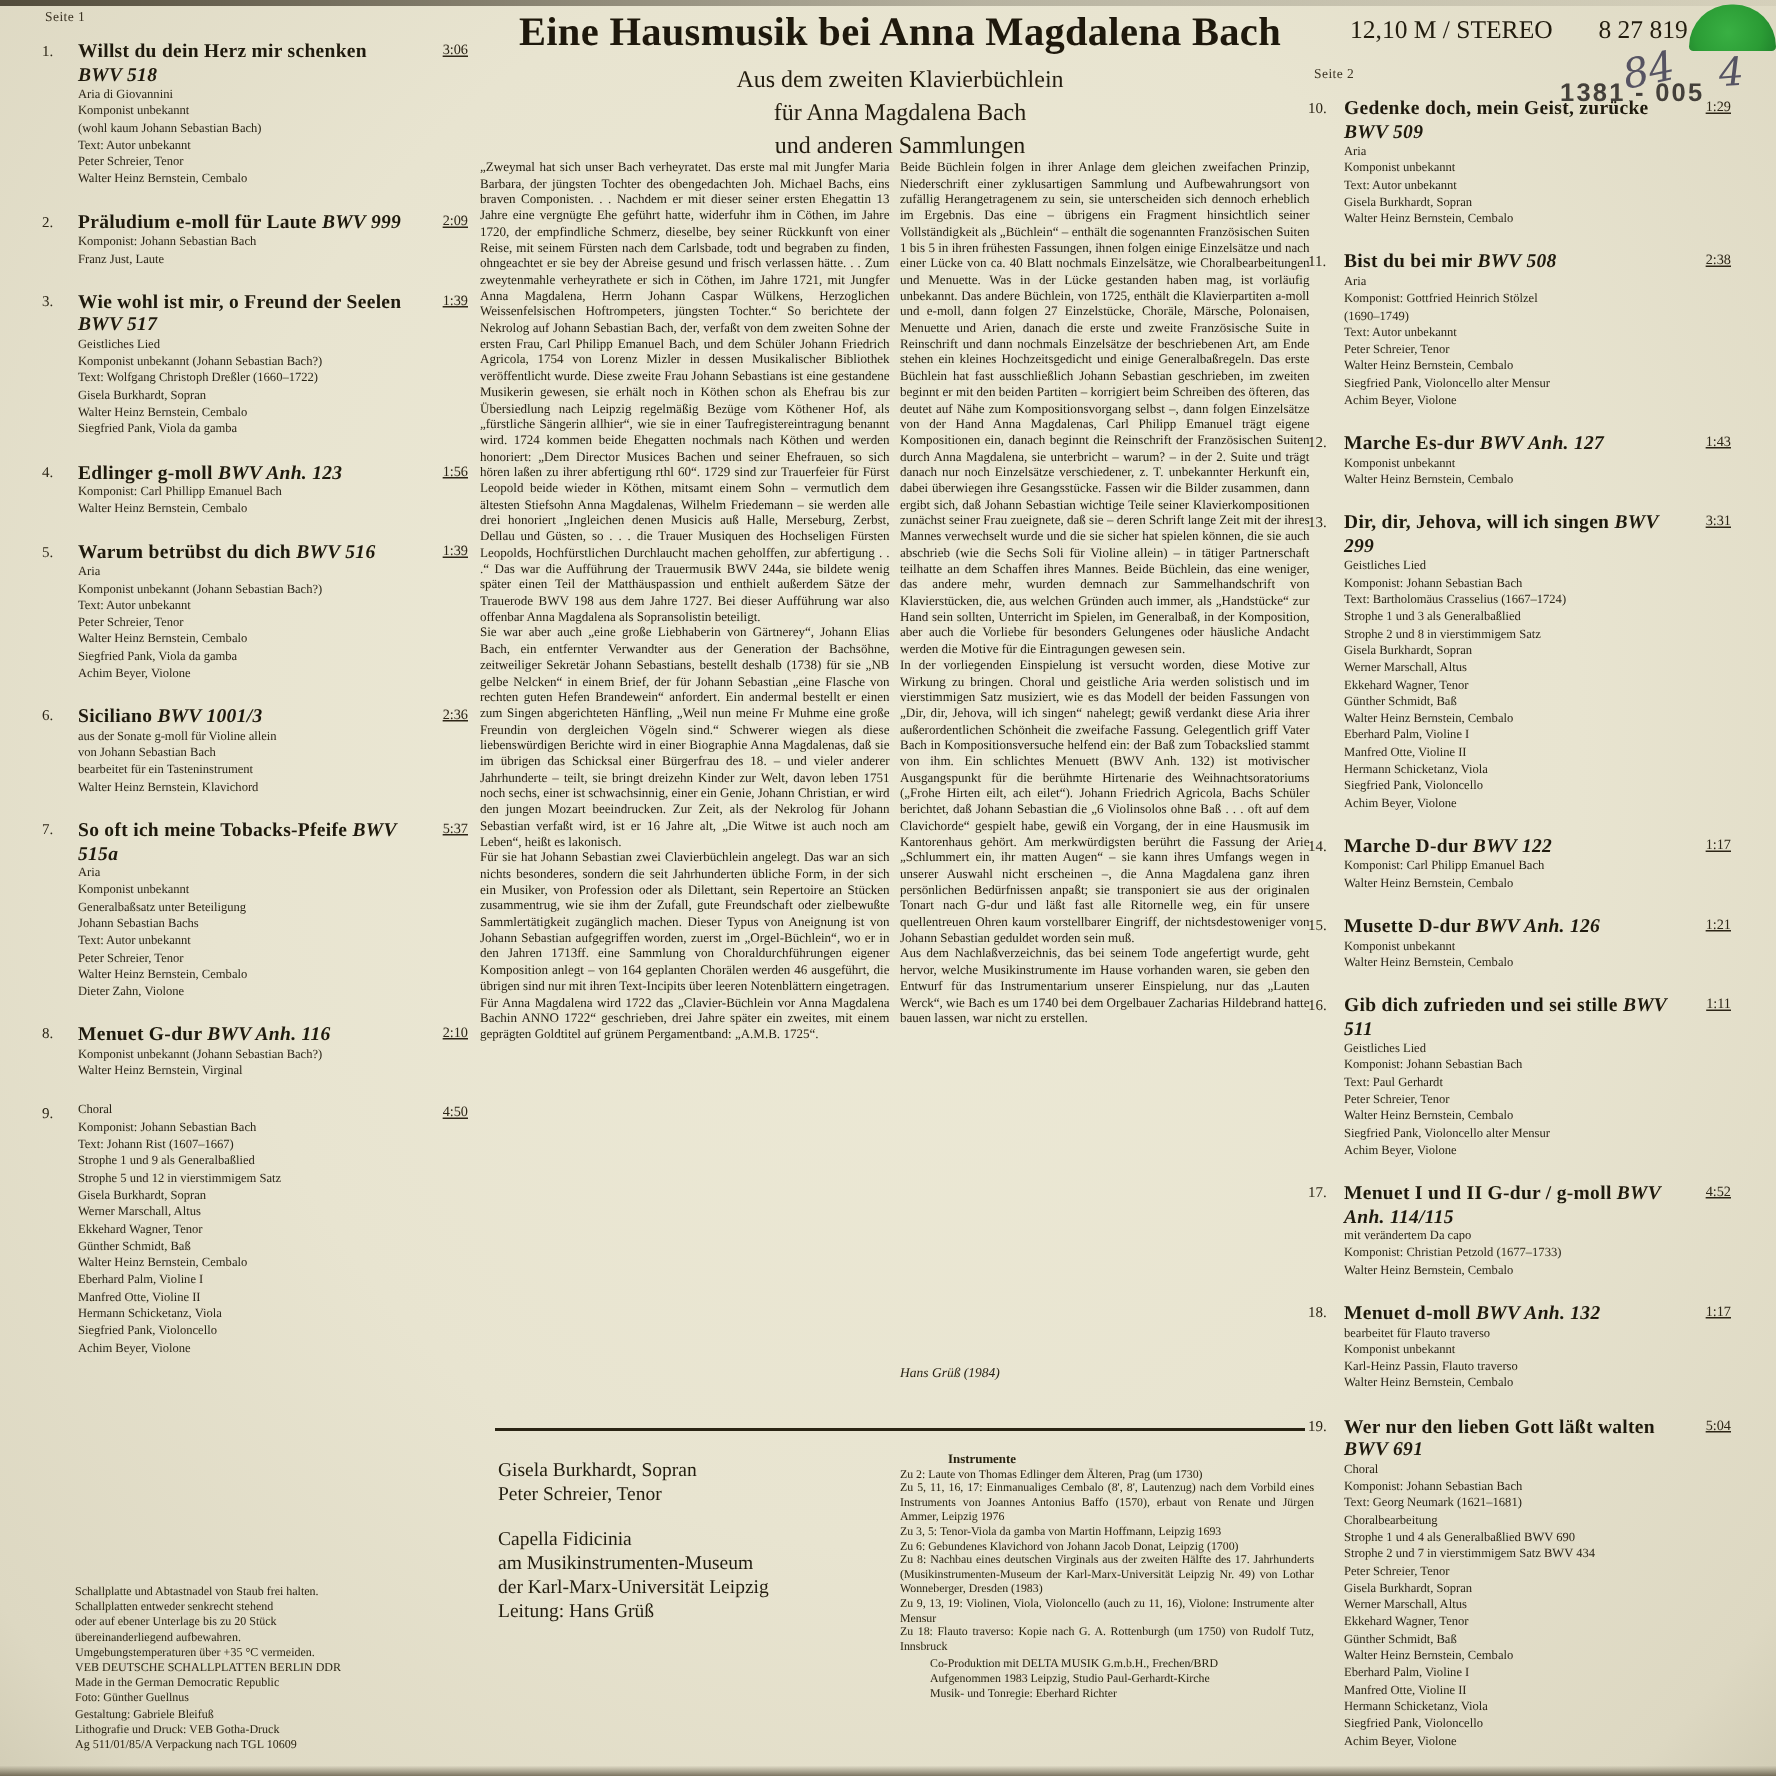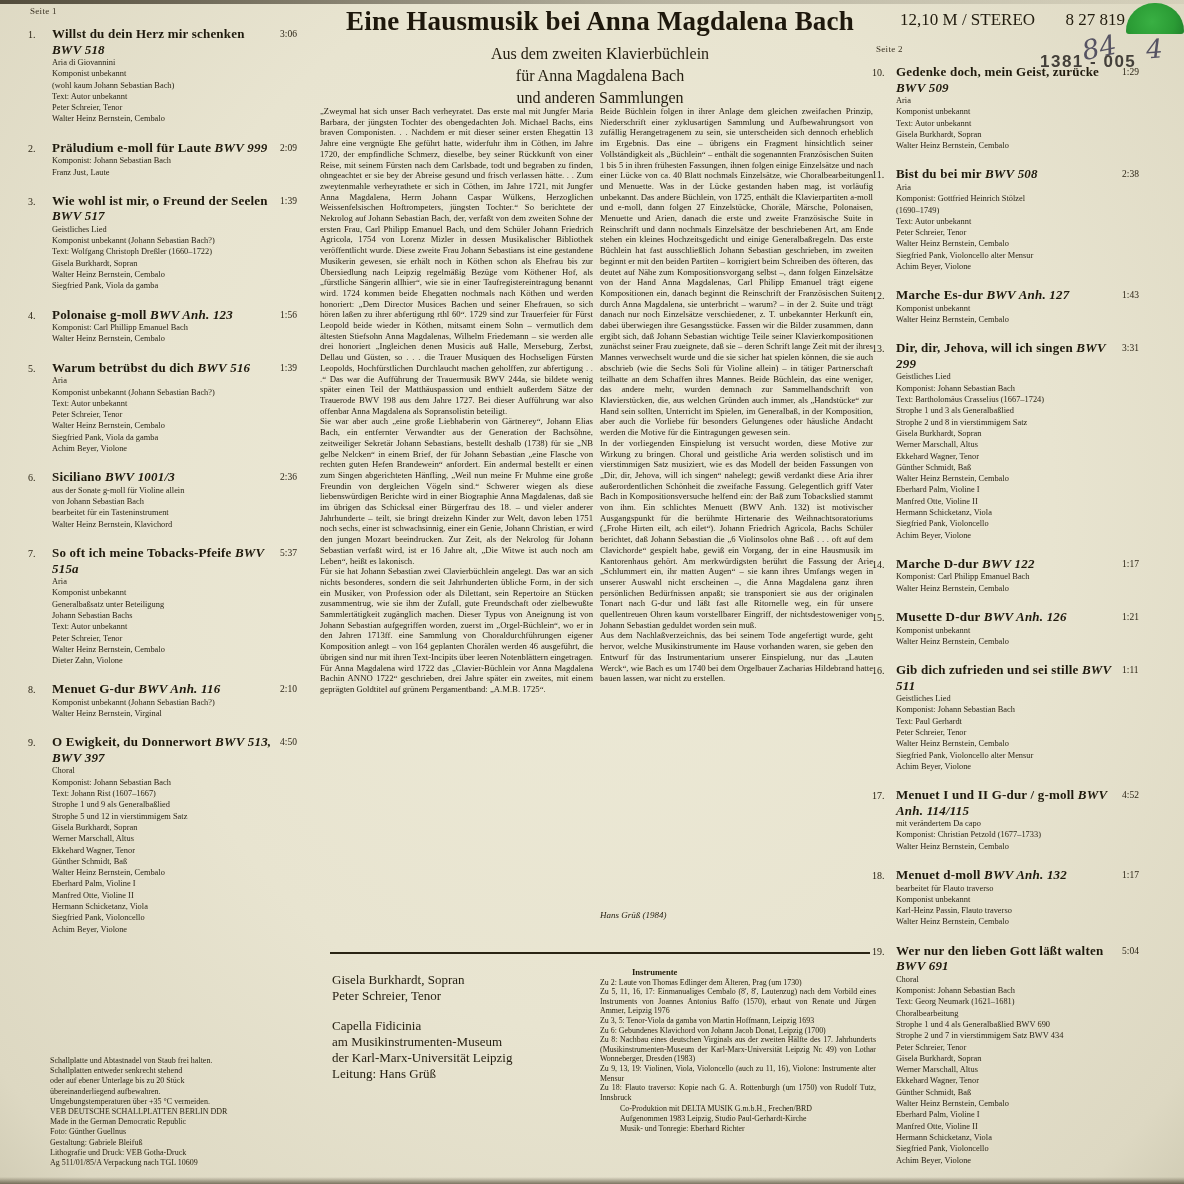--- a/index.html
+++ b/index.html
@@ -36,21 +36,21 @@
   #side1-wrap{left:28px;top:26px;width:284px;}
   #side2-wrap{left:872px;top:64px;width:282px;}
   #side1-label{left:30px;top:6px;}
   #side2-label{left:876px;top:44px;}
   .track{display:flex;align-items:flex-start;margin-bottom:15px;}
   .t-num{width:24px;flex:none;font-size:10px;padding-top:3px;color:#2c2516;}
   .t-mid{flex:1;min-width:0;padding-right:6px;}
   .t-title{font-size:13px;font-weight:600;line-height:15.5px;color:#1f1a0d;letter-spacing:.2px;}
   .t-title .bwv{font-style:italic;font-weight:600;}
   .t-detail{font-size:8.4px;line-height:11.3px;color:#2a2416;}
-  .t-time{width:32px;flex:none;text-align:left;font-size:9.5px;padding-top:3px;color:#2c2516;}
+  .t-time{width:32px;flex:none;text-align:right;font-size:9.5px;padding-top:3px;color:#2c2516;text-decoration:underline;}
 
   
   .essay-col{text-align:justify;font-size:8.7px;line-height:10.7px;color:#262012;}
   #essay-col1{left:320px;top:106px;width:273px;}
   #essay-col2{left:600px;top:106px;width:273px;}
   .essay-col p{margin:0;}
   #essay-signature{left:600px;top:910px;font-size:9px;font-style:italic;color:#262012;}
 
   
   #mid-rule{left:330px;top:952px;width:540px;height:2px;background:#2a2414;}
@@ -124,21 +124,21 @@
           <div class="t-detail">Text: Wolfgang Christoph Dreßler (1660–1722)</div>
           <div class="t-detail">Gisela Burkhardt, Sopran</div>
           <div class="t-detail">Walter Heinz Bernstein, Cembalo</div>
           <div class="t-detail">Siegfried Pank, Viola da gamba</div>
         </div>
         <div class="t-time">1:39</div>
       </div>
       <div class="track">
         <div class="t-num">4.</div>
         <div class="t-mid">
-          <div class="t-title"><span>Polonaise g-moll </span><span class="bwv">BWV Anh. 123</span></div>
+          <div class="t-title"><span>Edlinger g-moll </span><span class="bwv">BWV Anh. 123</span></div>
           <div class="t-detail">Komponist: Carl Phillipp Emanuel Bach</div>
           <div class="t-detail">Walter Heinz Bernstein, Cembalo</div>
         </div>
         <div class="t-time">1:56</div>
       </div>
       <div class="track">
         <div class="t-num">5.</div>
         <div class="t-mid">
           <div class="t-title"><span>Warum betrübst du dich </span><span class="bwv">BWV 516</span></div>
           <div class="t-detail">Aria</div>
@@ -182,21 +182,20 @@
         <div class="t-mid">
           <div class="t-title"><span>Menuet G-dur </span><span class="bwv">BWV Anh. 116</span></div>
           <div class="t-detail">Komponist unbekannt (Johann Sebastian Bach?)</div>
           <div class="t-detail">Walter Heinz Bernstein, Virginal</div>
         </div>
         <div class="t-time">2:10</div>
       </div>
       <div class="track">
         <div class="t-num">9.</div>
         <div class="t-mid">
-          <div class="t-title"><span>O Ewigkeit, du Donnerwort </span><span class="bwv">BWV 513, BWV 397</span></div>
           <div class="t-detail">Choral</div>
           <div class="t-detail">Komponist: Johann Sebastian Bach</div>
           <div class="t-detail">Text: Johann Rist (1607–1667)</div>
           <div class="t-detail">Strophe 1 und 9 als Generalbaßlied</div>
           <div class="t-detail">Strophe 5 und 12 in vierstimmigem Satz</div>
           <div class="t-detail">Gisela Burkhardt, Sopran</div>
           <div class="t-detail">Werner Marschall, Altus</div>
           <div class="t-detail">Ekkehard Wagner, Tenor</div>
           <div class="t-detail">Günther Schmidt, Baß</div>
           <div class="t-detail">Walter Heinz Bernstein, Cembalo</div>

